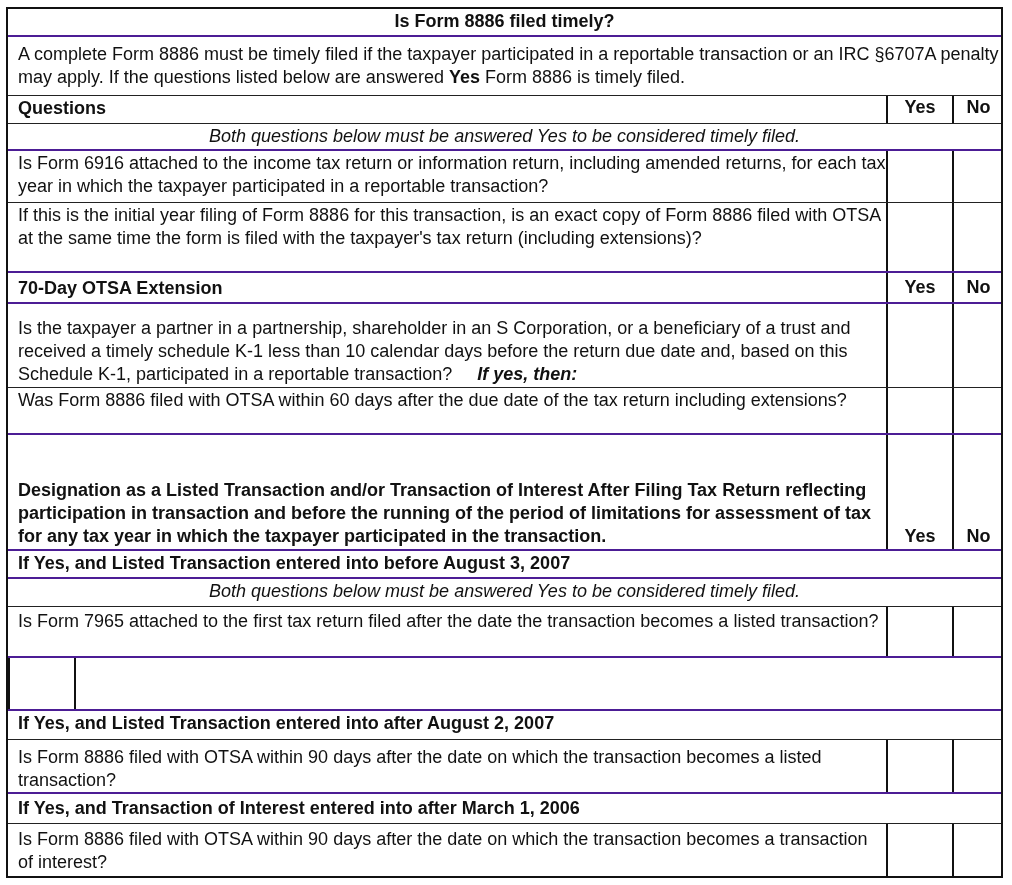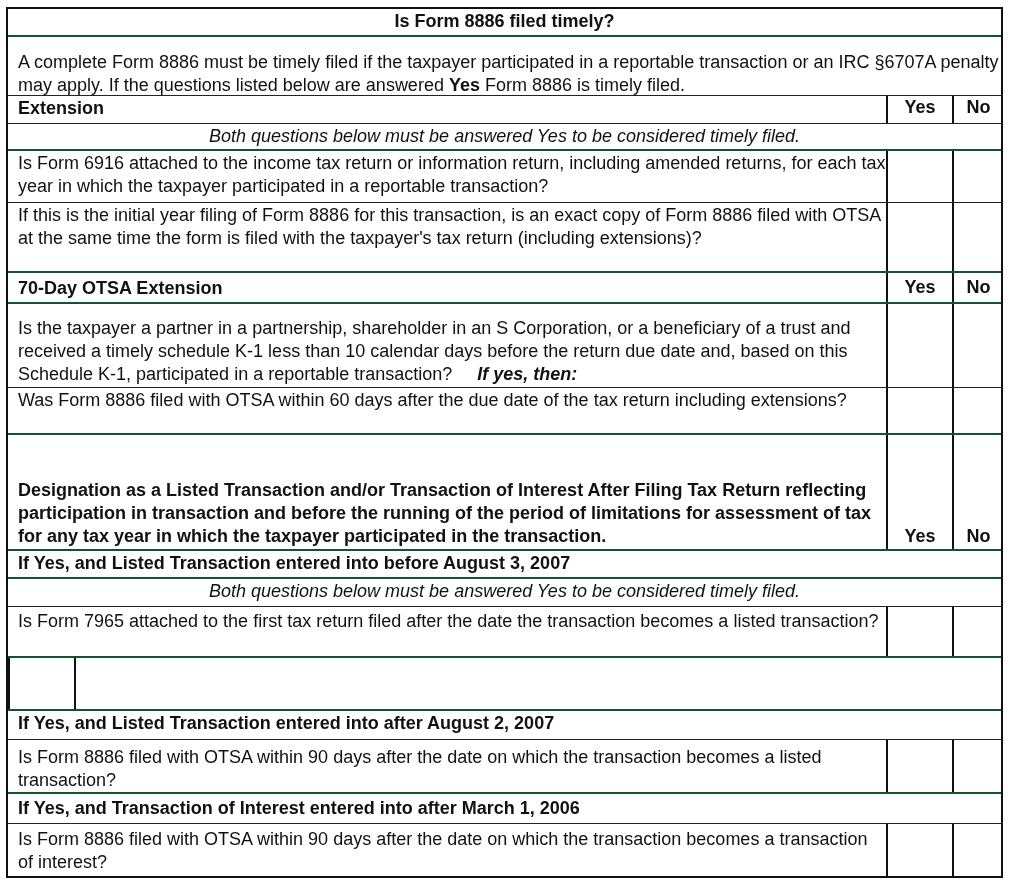--- a/index.html
+++ b/index.html
@@ -1,20 +1,20 @@
 <!DOCTYPE html>
 <html><head>
 <meta charset="utf-8">
 <style>
   html, body { margin: 0; padding: 0; background: #ffffff; }
   body { width: 1012px; height: 885px; position: relative; overflow: hidden;
          font-family: "Liberation Sans", sans-serif; color: #111; }
   .tbl { position: absolute; left: 6px; top: 7px; width: 997px;
          border: 2px solid #111; box-sizing: border-box; }
-  .row { display: flex; box-sizing: border-box; border-bottom: 2px solid #14532d; }
+  .row { display: flex; box-sizing: border-box; border-bottom: 2px solid #4c1d95; }
   .row.thin { border-bottom: 1px solid #222; }
   .row:last-child { border-bottom: none; }
   .cell { box-sizing: border-box; font-size: 18px; line-height: 23px; }
   .q { flex: 0 0 878px; padding: 1px 0 0 10px; }
   .yn { flex: 0 0 66px; border-left: 2px solid #111; text-align: center;
         font-weight: bold; }
   .yn.no { flex: 0 0 51px; }
   .full { flex: 1; padding: 1px 0 0 10px; }
   .center { text-align: center; padding-left: 0; }
   .bold { font-weight: bold; }
@@ -25,25 +25,25 @@
 </head>
 <body>
 
 <div class="tbl">
 
   <div class="row" style="height:28px">
     <div class="cell full center bold">Is Form 8886 filed timely?</div>
   </div>
 
   <div class="row thin" style="height:59px">
-    <div class="cell full" style="padding-top:14px"><span>A complete Form 8886 must be timely filed if the taxpayer participated in a reportable transaction or an IRC §6707A penalty may apply.  If the questions listed below are answered </span><b>Yes</b><span> Form 8886 is timely filed.</span></div>
+    <div class="cell full" style="padding-top:6px"><span>A complete Form 8886 must be timely filed if the taxpayer participated in a reportable transaction or an IRC §6707A penalty may apply.  If the questions listed below are answered </span><b>Yes</b><span> Form 8886 is timely filed.</span></div>
   </div>
 
   <div class="row thin" style="height:28px">
-    <div class="cell q bold">Extension</div>
+    <div class="cell q bold">Questions</div>
     <div class="cell yn">Yes</div>
     <div class="cell yn no">No</div>
   </div>
 
   <div class="row" style="height:27px">
     <div class="cell full center ital">Both questions below must be answered Yes to be considered timely filed.</div>
   </div>
 
   <div class="row thin" style="height:52px">
     <div class="cell q">Is Form 6916 attached to the income tax return or information return, including amended returns, for each tax year in which the taxpayer participated in a reportable transaction?</div>

